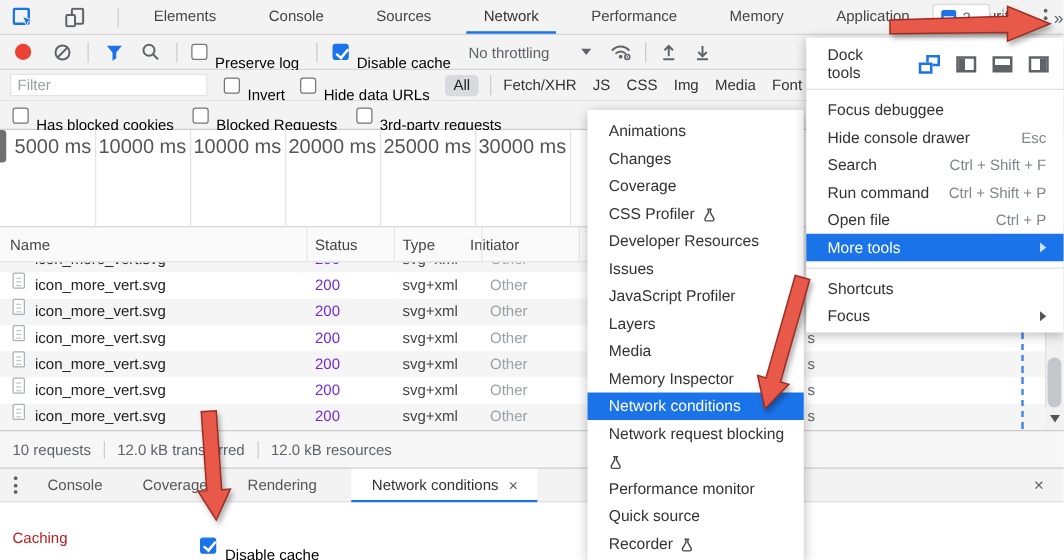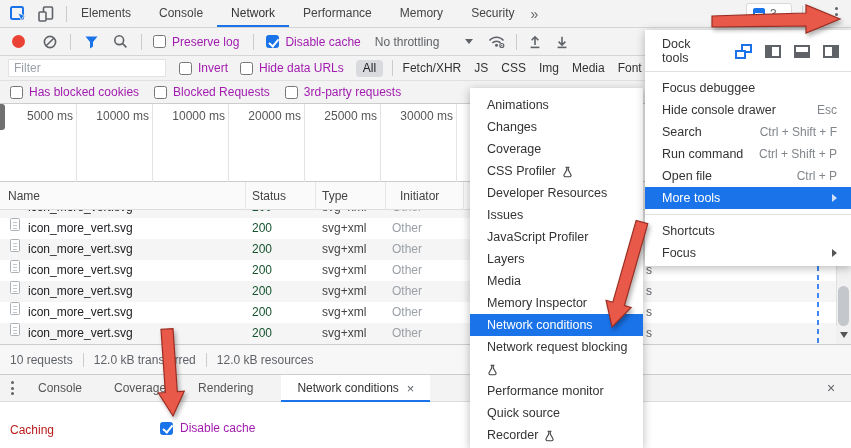--- a/index.html
+++ b/index.html
@@ -8,75 +8,75 @@
     position:relative; overflow:hidden; background:#fff;
     font-family:"Liberation Sans", sans-serif; font-size:12px; color:#333;
   }
   .abs { position:absolute; }
   .bar { position:absolute; left:0; width:851px; background:#f3f3f3; display:flex; align-items:center; }
   .vdiv { width:1px; height:16px; background:#ccc; }
   .dots { display:inline-flex; flex-direction:column; gap:2.5px; align-items:center; }
   .dots i { width:3px; height:3px; border-radius:50%; background:#5f6368; }
 
   
-  #tabbar { top:0; height:28px; border-bottom:1px solid #d5d5d5; }
+  #tabbar { top:0; height:28px; border-bottom:1px solid #d5d5d5;justify-content:space-between; }
   #tabbar .iconbtn { margin-left:10px; display:flex; align-items:center; }
   .tab { padding:0 14px; height:27px; line-height:27px; color:#444; cursor:default; }
   .tab.active { box-shadow: inset 0 -2px 0 #1a73e8; color:#333; }
   .overflow-chev { color:#5f6368; font-size:14px; margin-left:2px; }
   #err-badge { left:746px; top:3px; width:46px; height:22px; border:1px solid #d9d9d9; border-radius:3px;
     background:#fff; display:flex; align-items:center; padding-left:6px; gap:5px; }
   #err-badge .sq { width:12px; height:12px; border-radius:2px; background:#1a73e8; position:relative; }
   #err-badge .sq::after { content:""; position:absolute; left:2px; top:5px; width:8px; height:2px; background:#fff; }
   #err-badge .cnt { color:#5f6368; }
   #hdr-div2 { left:802px; top:6px; }
   #hdr-dots { left:835px; top:7px; }
 
   
   #ntoolbar { top:28px; height:28px; border-bottom:1px solid #d5d5d5; }
   .record { width:13px; height:13px; border-radius:50%; background:#ea4335; margin-left:12px; }
   .tgroup { display:flex; align-items:center; gap:6px; }
-  .cklabel { color:#a21caf; }
+  .cklabel { color:#000000;margin-top:16px; }
   .cb { width:13px; height:13px; border:1.5px solid #767676; border-radius:2.5px; background:#fff; display:inline-block; position:relative; flex:none; }
   .cb.checked { background:#1a73e8; border-color:#1a73e8; }
   .cb.checked::after { content:""; position:absolute; left:3.5px; top:0.5px; width:4px; height:7.5px;
     border:solid #fff; border-width:0 2px 2px 0; transform:rotate(40deg); }
   .caret { width:0; height:0; border-left:4px solid transparent; border-right:4px solid transparent; border-top:5px solid #5f6368; display:inline-block; }
 
   
   #filterbar { top:56px; height:25px; border-bottom:1px solid #e0e0e0; }
   #filter-input { margin-left:8px; width:158px; height:18px; border:1px solid #e3e3e3; background:#fff;
     font-family:inherit; font-size:12px; color:#333; padding:0 5px; outline:none; }
   #filter-input::placeholder { color:#9aa0a6; }
   .pill { background:#d8dade; border-radius:4px; padding:1.5px 7px; color:#202124; }
   .ftype { color:#333; margin:0 6.5px; }
 
   
   #blockbar { top:81px; height:23px; border-bottom:1px solid #ccc; }
 
   
   #overview { top:104px; height:78px; background:#fff; border-bottom:1px solid #ccc; }
   .gline { position:absolute; top:0; width:1px; height:78px; background:#e4e4e4; }
-  .glabel { position:absolute; top:5px; width:72px; text-align:right; font-size:12px; color:#555; }
+  .glabel { position:absolute; top:5px; width:72px; text-align:right; font-size:16px; color:#555; }
   #ov-nub { left:0; top:0; width:5px; height:26px; background:#707070; border-radius:0 3px 3px 0; }
 
   
   #thead { top:182px; height:28px; background:#fafafa; border-bottom:1px solid #ddd; }
   #thead span { position:absolute; top:7px; color:#444; }
   #gridlines { top:182px; left:0; width:851px; height:162px; pointer-events:none; }
   .colline { position:absolute; top:0; width:1px; height:162px; background:#e6e6e6; }
   #tbody { top:210px; left:0; width:851px; height:134px; }
   .rrow { position:relative; height:21px; background:#fff; }
   .rrow.stripe { background:#f5f5f5; }
   .rrow.cut { height:8px; overflow:hidden; }
   .rrow.cut .rin { transform:translateY(-13px); }
   .rin { position:relative; height:21px; }
   .rin span { position:absolute; top:0; line-height:21px; }
   .c-name { left:28px; color:#202124; }
-  .c-status { left:252px; color:#14532d; }
+  .c-status { left:252px; color:#6d28d9; }
   .c-type { left:322px; color:#444; }
   .c-init { left:392px; color:#9aa0a6; }
   .c-frag { left:638px; width:14px; text-align:right; color:#5f6368; }
   .ficon { position:absolute; left:10px; top:4px; width:10px; height:13px; border:1px solid #aab0b5; border-radius:1.5px; background:#fff; }
   .ficon::after { content:""; position:absolute; left:2px; top:3px; width:4px; height:1px; background:#c3c7cb; box-shadow:0 3px 0 #c3c7cb, 0 6px 0 #c3c7cb; }
   #dcl-line { left:817px; top:212px; width:2px; height:132px;
     background:repeating-linear-gradient(180deg,#4285f4 0 5px, transparent 5px 9px); }
   
   #sb-track { left:836px; top:210px; width:15px; height:134px; background:#f1f1f1; border-left:1px solid #e0e0e0; }
   #sb-thumb { left:838px; top:286px; width:11px; height:40px; background:#c4c8cc; border-radius:6px; }
@@ -143,23 +143,25 @@
   </span>
   <span class="iconbtn">
     <svg width="18" height="16" viewBox="0 0 18 16">
       <rect x="5.5" y="1" width="9" height="12" rx="1" fill="none" stroke="#5f6368" stroke-width="1.6"></rect>
       <rect x="1" y="6" width="7" height="9" rx="1" fill="#f3f3f3" stroke="#5f6368" stroke-width="1.6"></rect>
     </svg>
   </span>
   <span class="vdiv" style="margin-left:10px"></span>
   <span class="tab">Elements</span>
   <span class="tab">Console</span>
+  <span class="tab">Sources</span>
   <span class="tab active">Network</span>
   <span class="tab">Performance</span>
   <span class="tab">Memory</span>
+  <span class="tab">Application</span>
   <span class="tab">Security</span>
   <span class="overflow-chev">»</span>
 </div>
 <div id="err-badge" class="abs">
   <span class="sq"></span>
   <span class="cnt">3</span>
 </div>
 <span id="hdr-div2" class="abs vdiv"></span>
 <span id="hdr-dots" class="abs dots">
     <i></i>
@@ -276,21 +278,21 @@
   <div class="glabel" style="left:229px">20000 ms</div>
   <div class="glabel" style="left:305px">25000 ms</div>
   <div class="glabel" style="left:381px">30000 ms</div>
   <div id="ov-nub" class="abs"></div>
 </div>
 
 <div id="thead" class="bar" style="display:block">
   <span style="left:8px">Name</span>
   <span style="left:252px">Status</span>
   <span style="left:322px">Type</span>
-  <span style="left:400px">Initiator</span>
+  <span style="left:376px">Initiator</span>
 </div>
 <div id="gridlines" class="abs">
   <div class="colline" style="left:245px"></div>
   <div class="colline" style="left:315px"></div>
   <div class="colline" style="left:385px"></div>
   <div class="colline" style="left:463px"></div>
   <div class="colline" style="left:655px"></div>
   <div class="colline" style="left:718px"></div>
   <div class="colline" style="left:787px"></div>
 </div>

